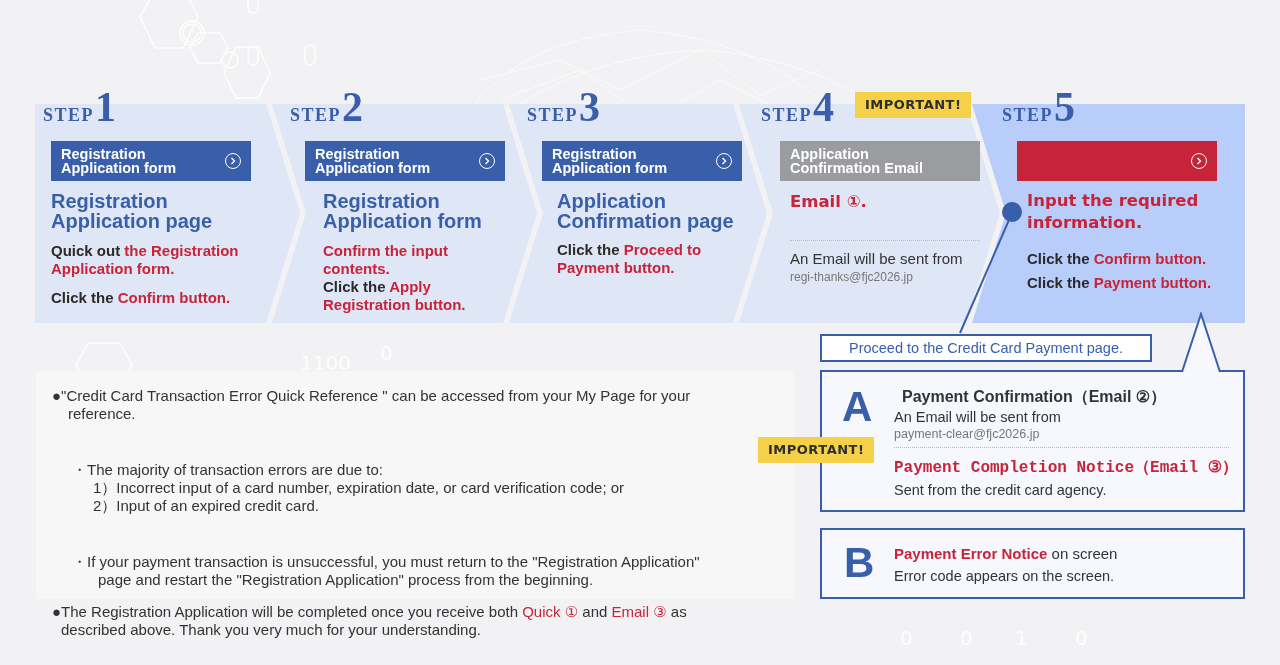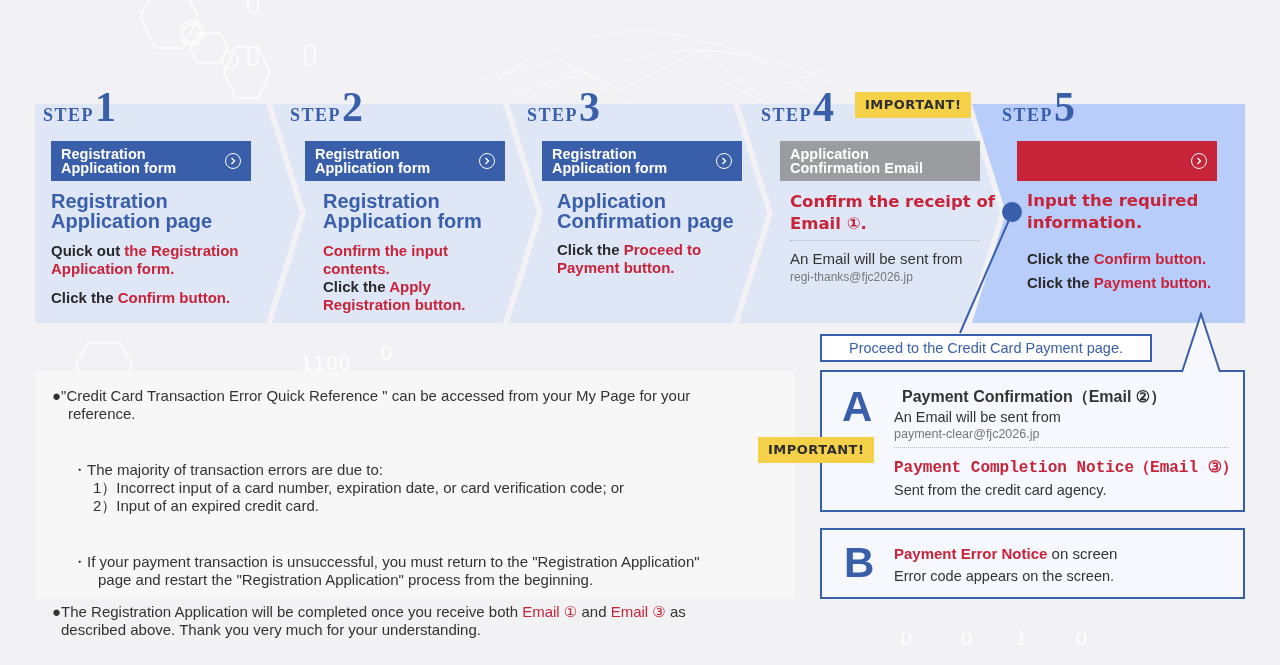--- a/index.html
+++ b/index.html
@@ -273,21 +273,20 @@
       <span class="w">STEP</span><span class="n">4</span>
     </div>
     <div class="important" style="left:855px; top:92px; height:26px;">IMPORTANT!</div>
     <div class="step-btn gray" style="left:780px; top:141px;">
       <span>
         <span class="t">Application</span>
         <span class="t">Confirmation Email</span>
       </span>
     </div>
     <div class="s4-title" style="left:790px; top:191px;">
-      <div>Confirm the receipt of</div>
       <div>Email ①.</div>
     </div>
     <div class="dotted" style="left:790px; top:240px; width:190px;"></div>
     <div class="s4-sent" style="left:790px; top:250px;">An Email will be sent from</div>
     <div class="s4-mail" style="left:790px; top:270px;">regi-thanks@fjc2026.jp</div>
   </div>
 
   <div>
     <div class="step-label" style="left:1002px; top:86px;">
       <span class="w">STEP</span><span class="n">5</span>
@@ -316,21 +315,21 @@
 
 <div class="notes">
   <div class="line">●"Credit Card Transaction Error Quick Reference " can be accessed from your My Page for your</div>
   <div class="line ind1">reference.</div>
   <div class="line ind2">・The majority of transaction errors are due to:</div>
   <div class="line ind3">1）Incorrect input of a card number, expiration date, or card verification code; or</div>
   <div class="line ind3">2）Input of an expired credit card.</div>
   <div class="line ind2">・If your payment transaction is unsuccessful, you must return to the "Registration Application"</div>
   <div class="line ind4">page and restart the "Registration Application" process from the beginning.</div>
   <div class="gap"></div>
-  <div class="line"><span>●The Registration Application will be completed once you receive both </span><span class="red">Email ①</span><span> and </span><span class="red">Email ③</span><span> as</span></div>
+  <div class="line"><span>●The Registration Application will be completed once you receive both </span><span class="red">Quick ①</span><span> and </span><span class="red">Email ③</span><span> as</span></div>
   <div class="line ind2b" style="padding-left:9px;">described above.  Thank you very much for your understanding.</div>
 </div>
 
 <div class="proceed">Proceed to the Credit Card Payment page.</div>
 
 <div class="box" style="left:820px; top:370px; width:425px; height:142px;">
   <div class="box-letter" style="left:20px; top:14px;">A</div>
   <div class="box-text bt-h" style="left:80px; top:15px;">Payment Confirmation（Email ②）</div>
   <div class="box-text bt-n" style="left:72px; top:37px;">An Email will be sent from</div>
   <div class="box-text bt-s" style="left:72px; top:55px;">payment-clear@fjc2026.jp</div>

